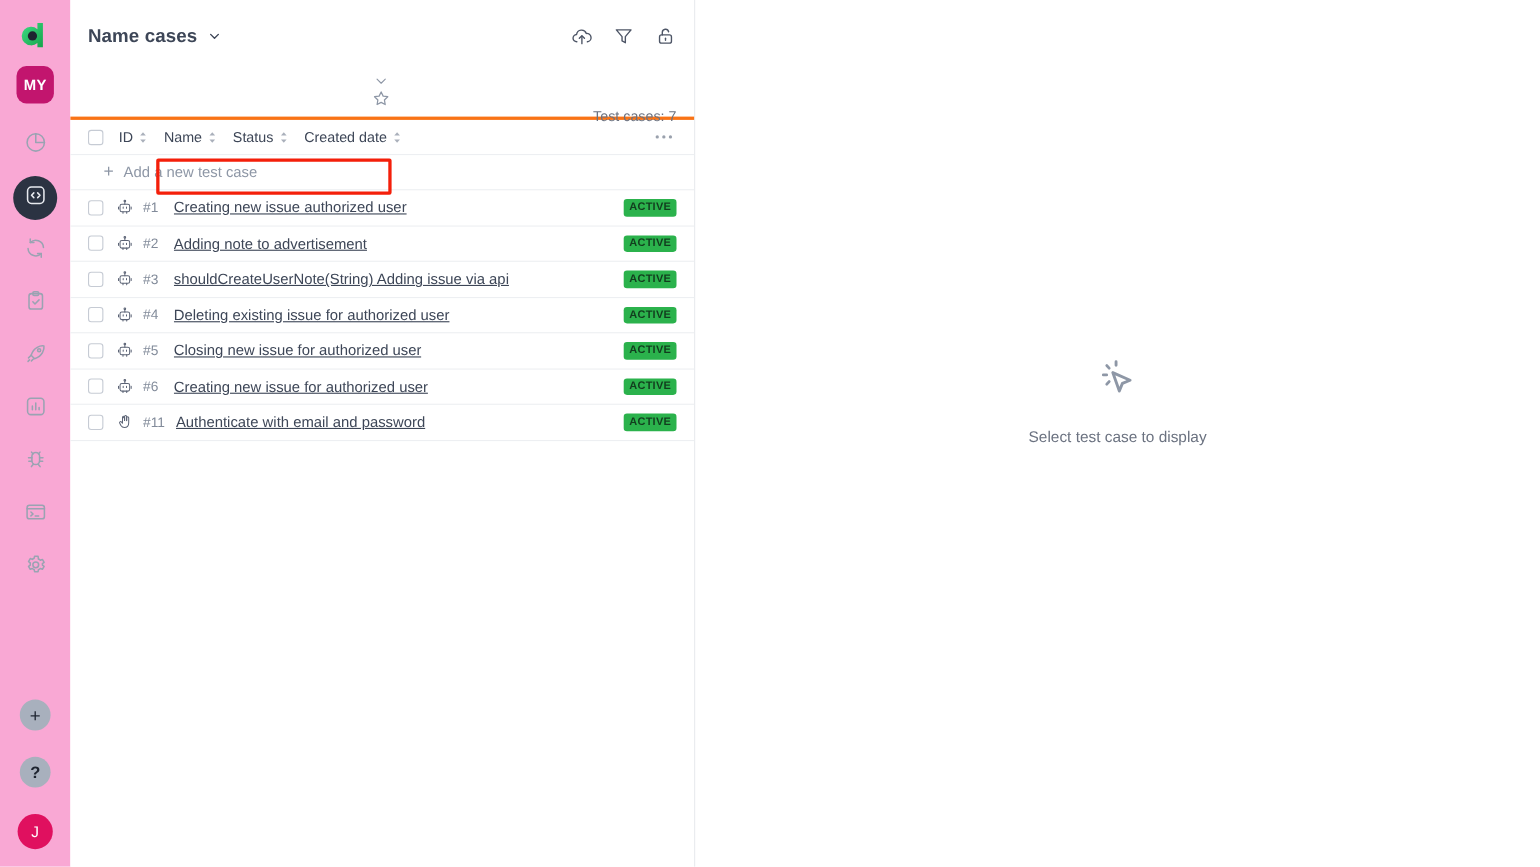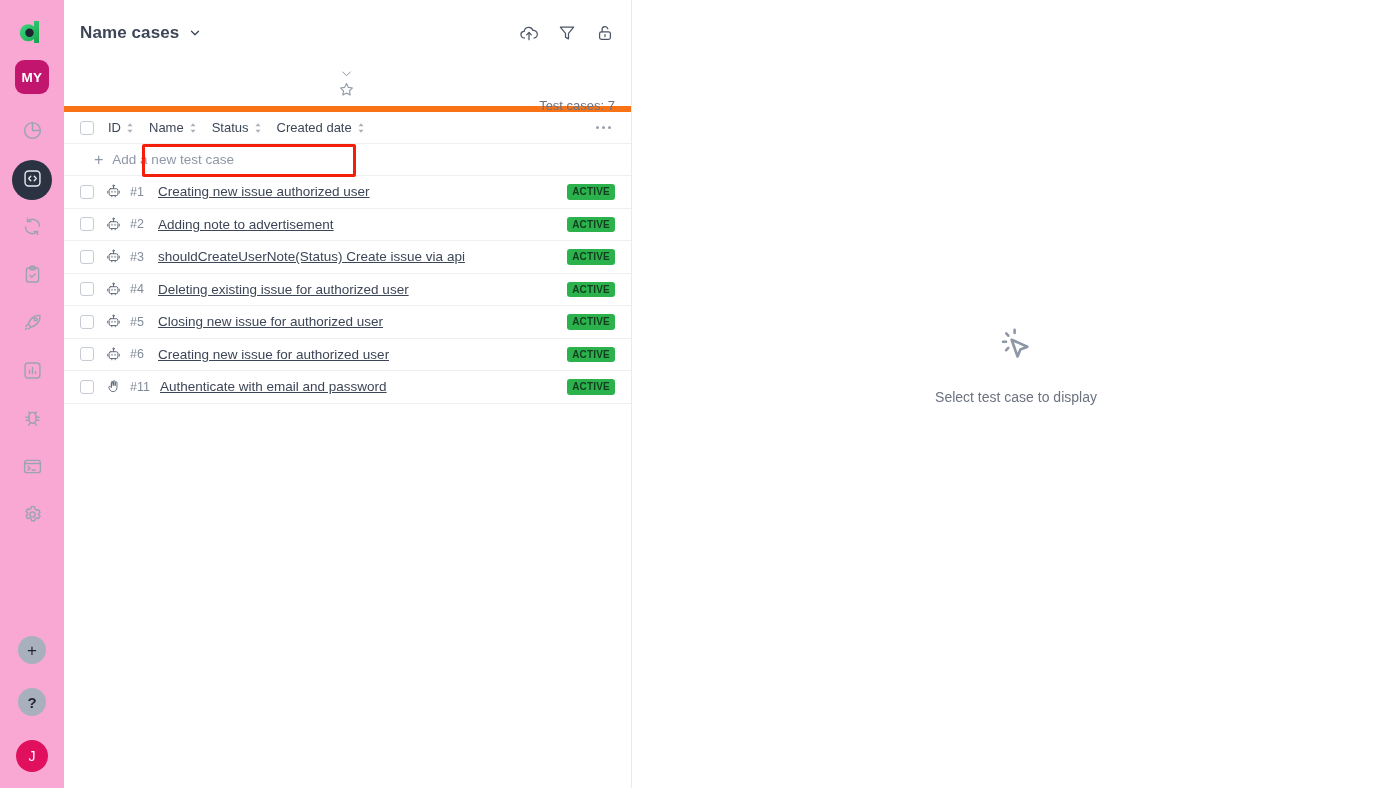--- a/index.html
+++ b/index.html
@@ -79,21 +79,21 @@
     padding: 0 16px 0 14px;
     flex-direction: column;
   }
   .subbar .sicon { cursor:pointer; display:flex; padding: 0 6px; }
   .subbar .sicon svg { stroke:#8e97a6; fill:none; stroke-width:1.6;
                        stroke-linecap:round; stroke-linejoin:round; }
   .count {
     margin-left:auto; font-size: 13px; color:#6b7280;
   }
 
-  .table { border-top: 6px solid #f97316; }
+  .table { border-top: 3px solid #f97316; }
   .thead {
     height: 32px; display: flex; align-items: center;
     padding-left: 16px; padding-right: 16px;
     border-bottom: 1px solid #edeff2;
   }
   .cbox {
     width: 14px; height: 14px; border: 1.4px solid #c6cbd4;
     border-radius: 3px; background: #fff; flex: 0 0 14px; cursor: pointer;
   }
   .th {
@@ -430,21 +430,21 @@
           <svg width="15" height="15" viewBox="0 0 24 24">
             <rect x="5" y="7.5" width="14" height="11" rx="2.6"></rect>
             <path d="M12 3.5v4"></path>
               <circle cx="12" cy="2.8" r="1.2"></circle>
             <path d="M2.8 11.5v3M21.2 11.5v3"></path>
             <path d="M9.6 11.6v1.6M14.4 11.6v1.6"></path>
             <path d="M9.3 18.5v2M14.7 18.5v2"></path>
           </svg>
         </span>
         <span class="rid">#3</span>
-        <span class="rname">shouldCreateUserNote(Status) Create issue via api</span>
+        <span class="rname">shouldCreateUserNote(String) Adding issue via api</span>
         <span class="badge">ACTIVE</span>
       </div>
 
       <div class="row">
         <span class="cbox"></span>
         <span class="typeic">
           <svg width="15" height="15" viewBox="0 0 24 24">
             <rect x="5" y="7.5" width="14" height="11" rx="2.6"></rect>
             <path d="M12 3.5v4"></path>
               <circle cx="12" cy="2.8" r="1.2"></circle>

